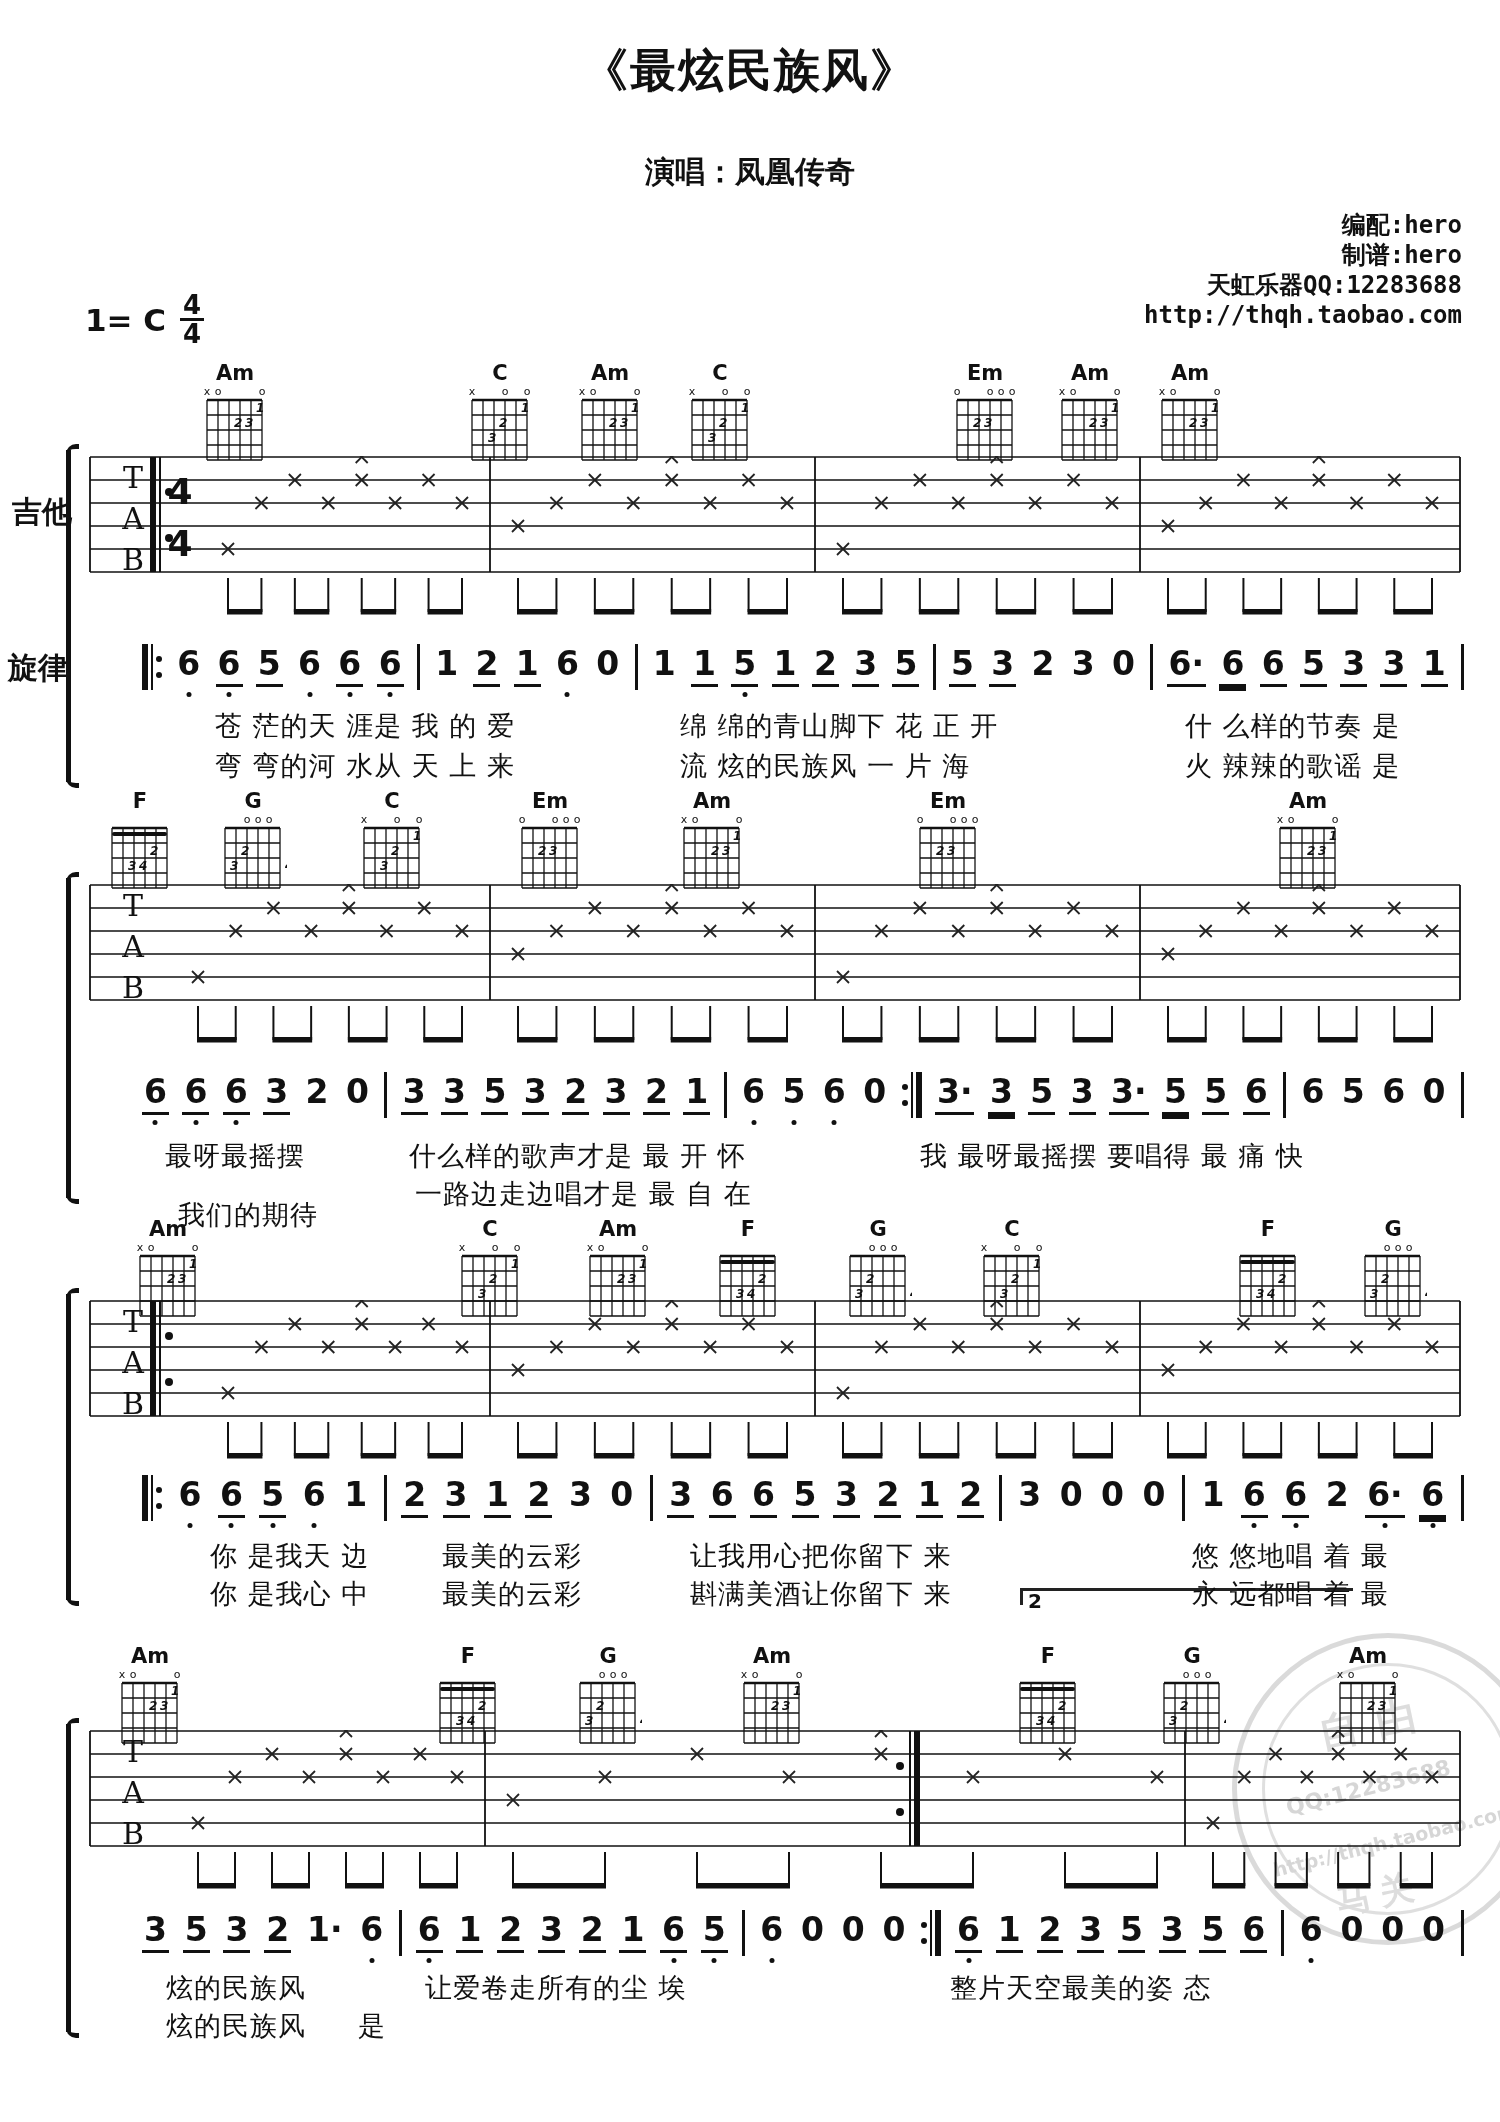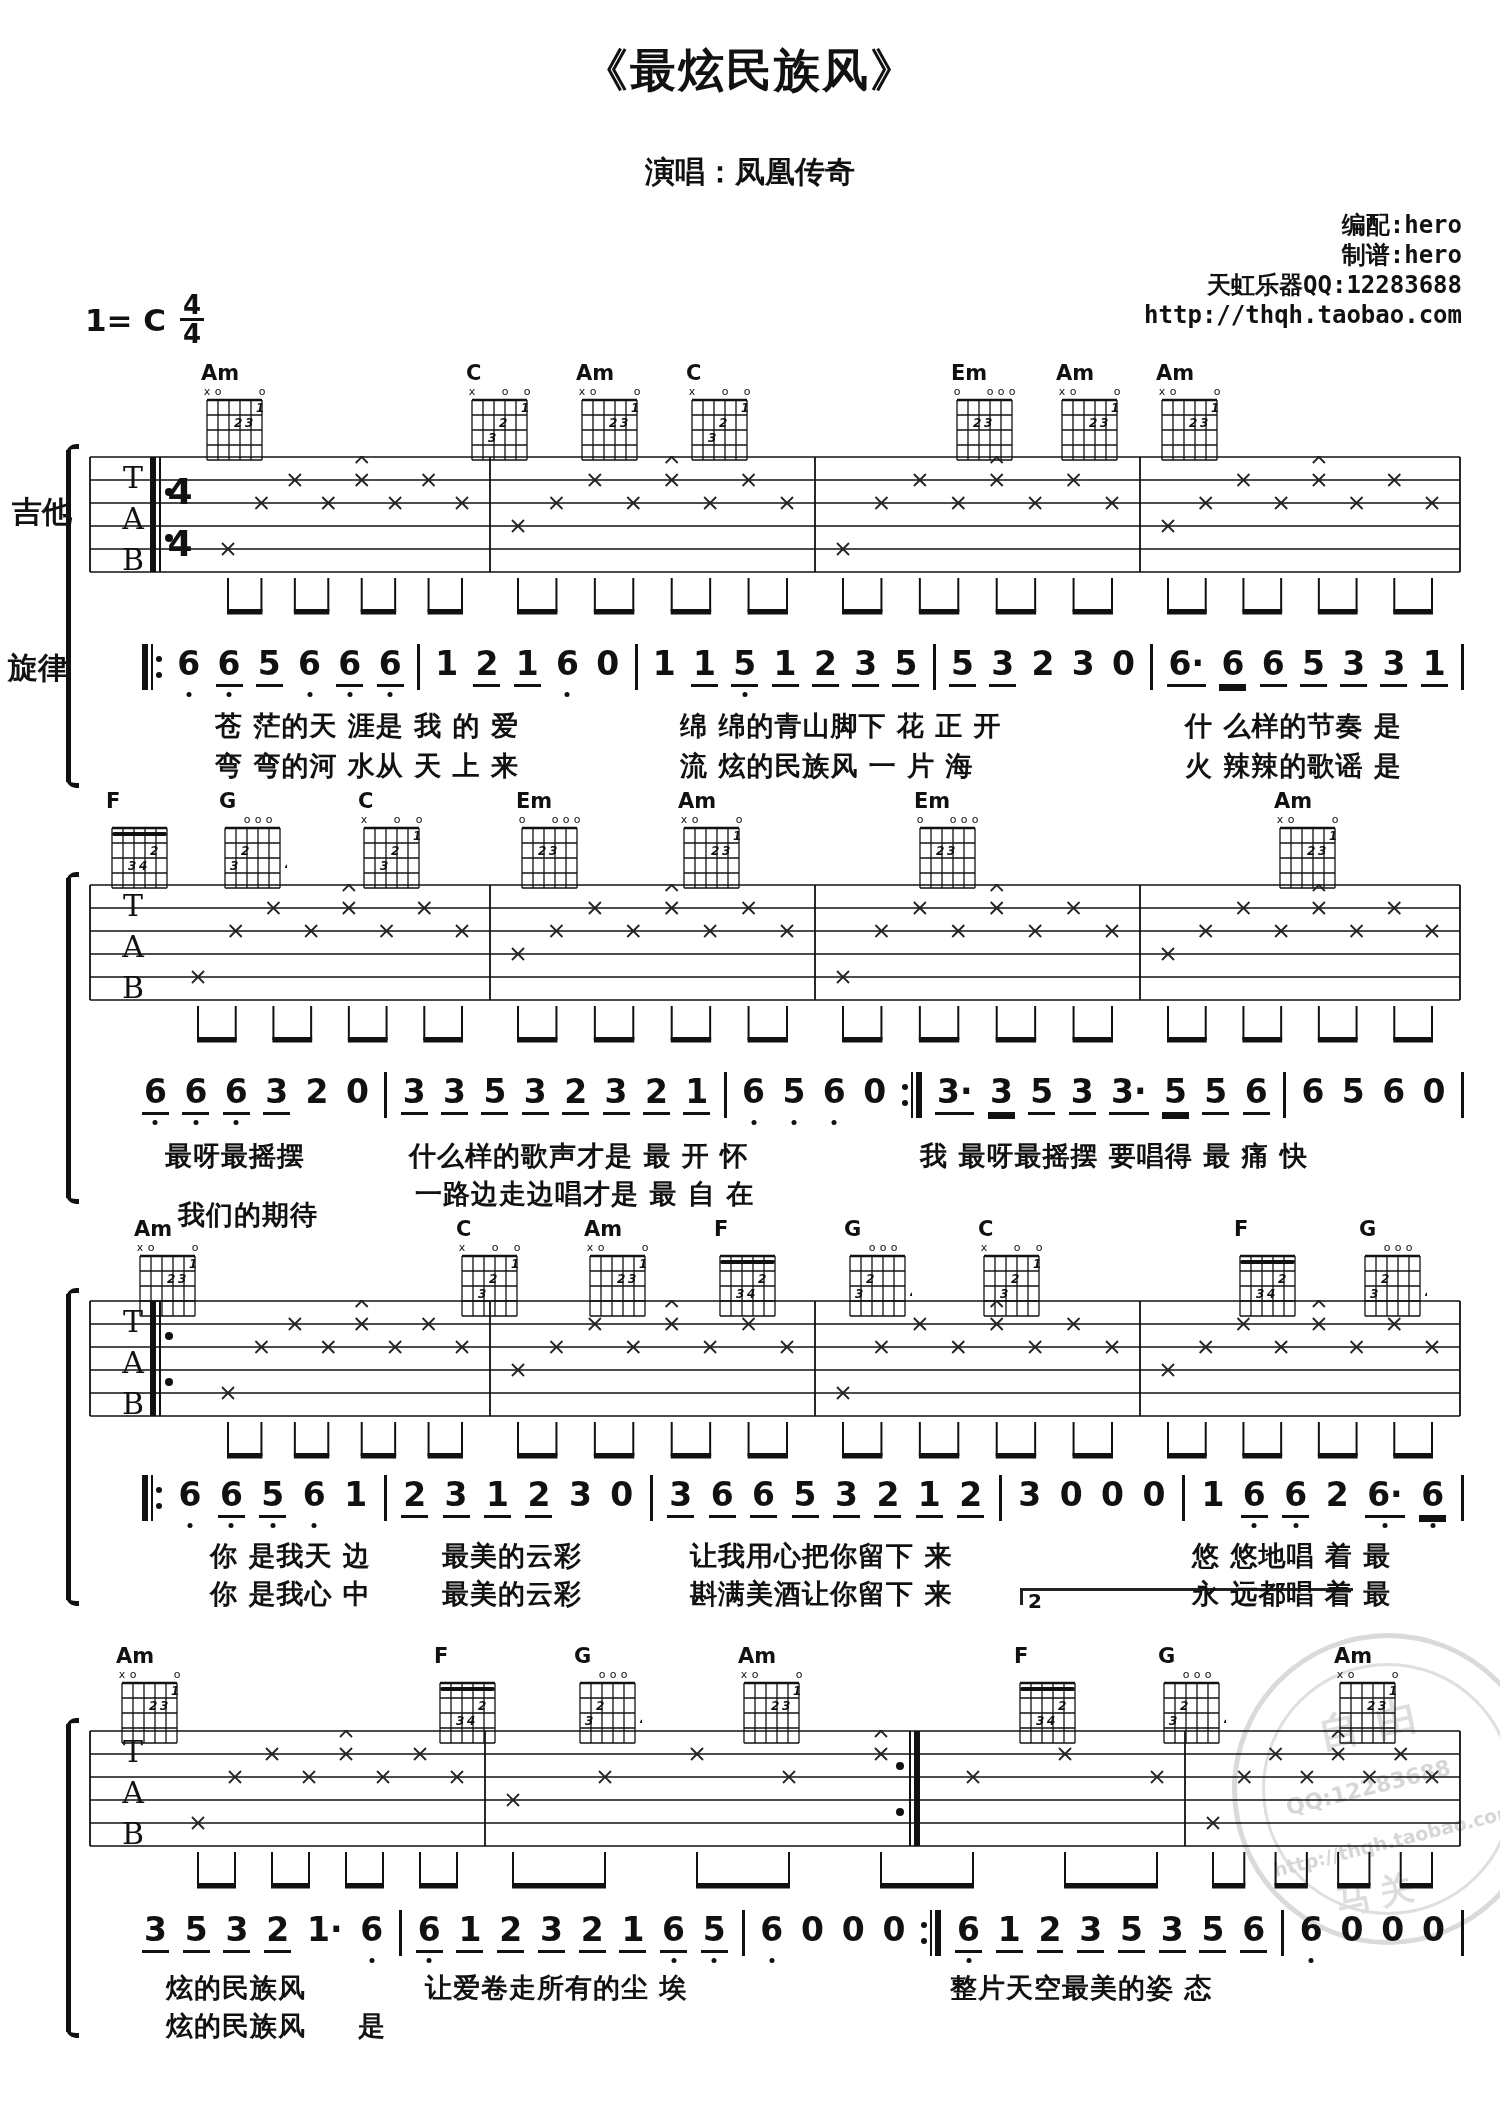--- a/index.html
+++ b/index.html
@@ -15,36 +15,36 @@
   .frac{display:inline-flex;flex-direction:column;align-items:center;font-size:26px;line-height:26px;}
   .frac .top{border-bottom:3px solid #111;padding:0 3px;}
   
   .part-label{font-size:30px;font-weight:700;}
   
   .brace{border-left:5px solid #111;width:12px;}
   .brace:before,.brace:after{content:'';position:absolute;left:-5px;width:13px;height:11px;}
   .brace:before{top:-6px;border-top:5px solid #111;border-top-left-radius:10px;}
   .brace:after{bottom:-6px;border-bottom:5px solid #111;border-bottom-left-radius:10px;}
   
-  .chord{width:68px;text-align:left;}
+  .chord{width:68px;text-align:center;}
   .chord .cname{font-size:21px;font-weight:700;line-height:22px;}
   
   .mrow{display:flex;justify-content:space-between;align-items:flex-start;left:142px;width:1322px;height:52px;}
   .num{position:relative;font-size:33px;font-weight:700;line-height:40px;padding:0 2px;white-space:nowrap;}
   .u1{border-bottom:3px solid #111;}
   .u2{border-bottom:3px solid #111;box-shadow:0 4px 0 #111;}
   .dotb{position:absolute;left:50%;transform:translateX(-50%);bottom:-13px;width:5px;height:5px;border-radius:50%;background:#111;}
   .bar{width:3px;height:46px;background:#111;margin-top:0;}
   .rseg{display:flex;gap:3px;align-items:center;height:46px;}
   .thick{width:6px;height:46px;background:#111;}
   .thin{width:2px;height:46px;background:#111;}
   .rdots{display:flex;flex-direction:column;justify-content:center;gap:10px;height:46px;}
   .rdots i{width:6px;height:6px;border-radius:50%;background:#111;}
   
-  .lyric{font-size:27px;font-weight:700;white-space:nowrap;letter-spacing:1px;}
+  .lyric{font-size:27px;font-weight:400;white-space:nowrap;letter-spacing:1px;}
   
   #volta{top:1588px;left:1020px;width:330px;height:14px;border-top:3px solid #222;border-left:3px solid #222;}
   #volta span{position:absolute;left:5px;top:-2px;font-size:20px;font-weight:700;}
   
   #wm{top:1633px;left:1232px;width:312px;height:312px;opacity:.55;z-index:0;}
   #wm .c1{position:absolute;inset:0;border:5px solid #bdbdbd;border-radius:50%;}
   #wm .c2{position:absolute;inset:30px;border:3px solid #c6c6c6;border-radius:50%;}
   #wm .wt{position:absolute;color:#b5b5b5;font-weight:700;white-space:nowrap;}
   #wm .wqq{top:142px;left:52px;font-size:22px;transform:rotate(-14deg);}
   #wm .wurl{top:196px;left:38px;font-size:19px;transform:rotate(-14deg);}

